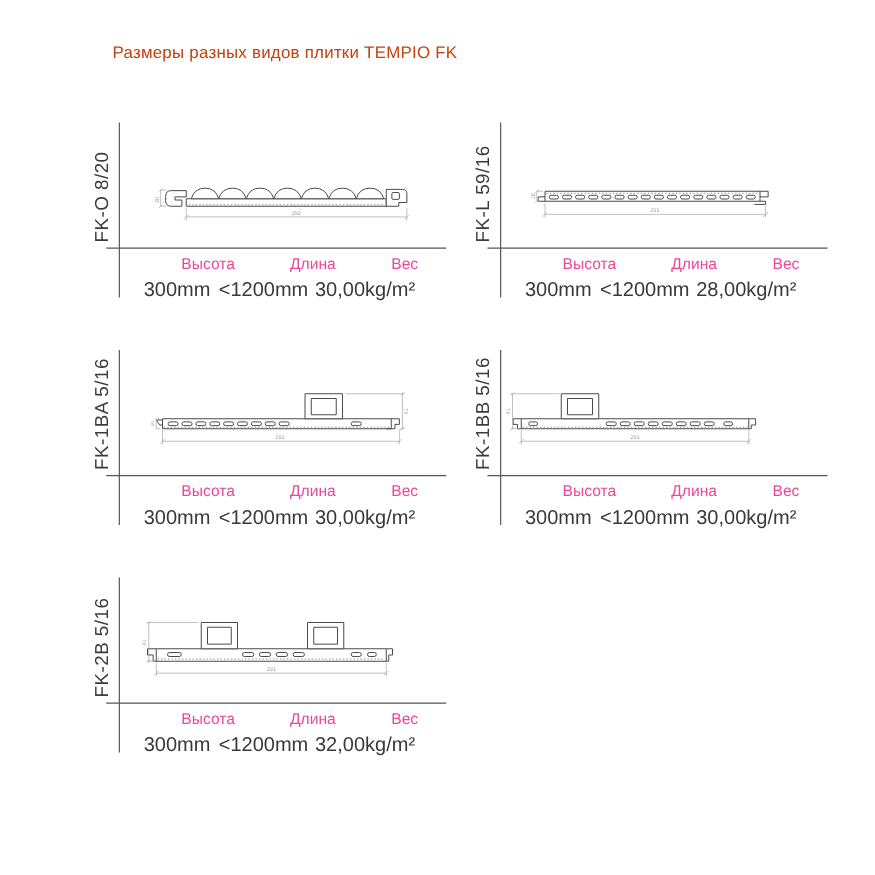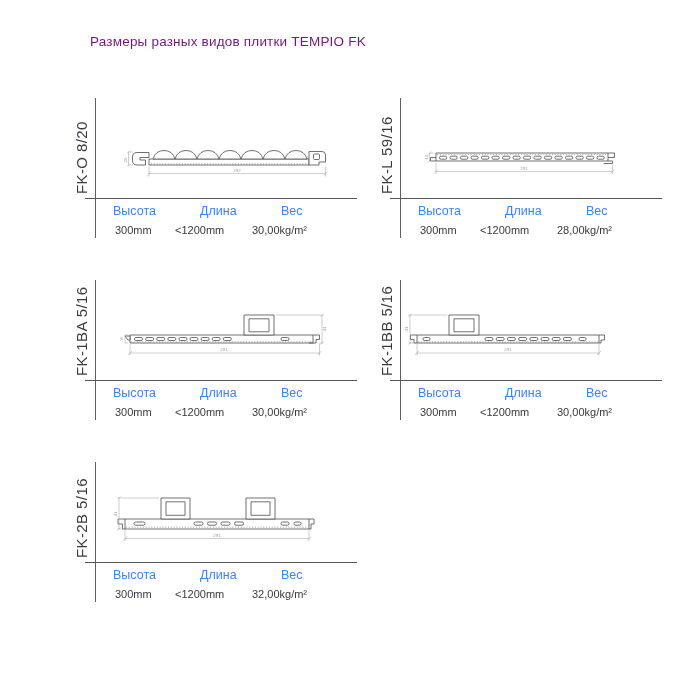--- a/index.html
+++ b/index.html
@@ -1,28 +1,28 @@
 <!DOCTYPE html>
 <html><head>
 <meta charset="utf-8">
 <style>
   html,body{margin:0;padding:0;background:#ffffff;}
   body{width:700px;height:700px;position:relative;overflow:hidden;
        font-family:"Liberation Sans", sans-serif;}
   .page-title{position:absolute;left:90px;top:34px;font-size:13.5px;
-       color:#701a75;letter-spacing:.2px;}
+       color:#c2410c;letter-spacing:.2px;}
   .panel{position:absolute;width:295px;height:175px;}
   .vlabel{position:absolute;left:8px;top:104px;transform:rotate(-90deg);
        transform-origin:0 0;white-space:nowrap;font-size:15px;font-weight:500;
        color:#3a3a42;letter-spacing:.4px;}
   .vline{position:absolute;left:30px;top:8px;width:1px;height:140px;background:#5e5e64;}
   .hrule{position:absolute;left:20px;top:108px;width:272px;height:1px;background:#55555a;}
   .draw{position:absolute;}
-  .th{position:absolute;top:114px;font-size:12.5px;color:#3b82f6;}
-  .td{position:absolute;top:134px;font-size:11px;color:#38383f;}
+  .th{position:absolute;top:114px;font-size:12.5px;color:#ec4899;margin-left:32px;}
+  .td{position:absolute;top:134px;font-size:16px;color:#38383f;}
   .c1h{left:48px}.c2h{left:135px}.c3h{left:216px}
   .c1{left:50px}.c2{left:110px}.c3{left:187px}
   
   .ln{fill:#ffffff;stroke:#4b4b4d;stroke-width:.8;stroke-linejoin:round;}
   .lnn{fill:none;stroke:#4b4b4d;stroke-width:.8;stroke-linejoin:round;}
   .dot{fill:none;stroke:#6a6a6c;stroke-width:.6;stroke-dasharray:1.1 1.7;}
   .dim{fill:none;stroke:#a6a6a8;stroke-width:.55;}
   .dimtxt{fill:#9b9b9b;font-size:4.4px;}
   .dimtxt-sm{fill:#9b9b9b;font-size:3.6px;}
 </style>

